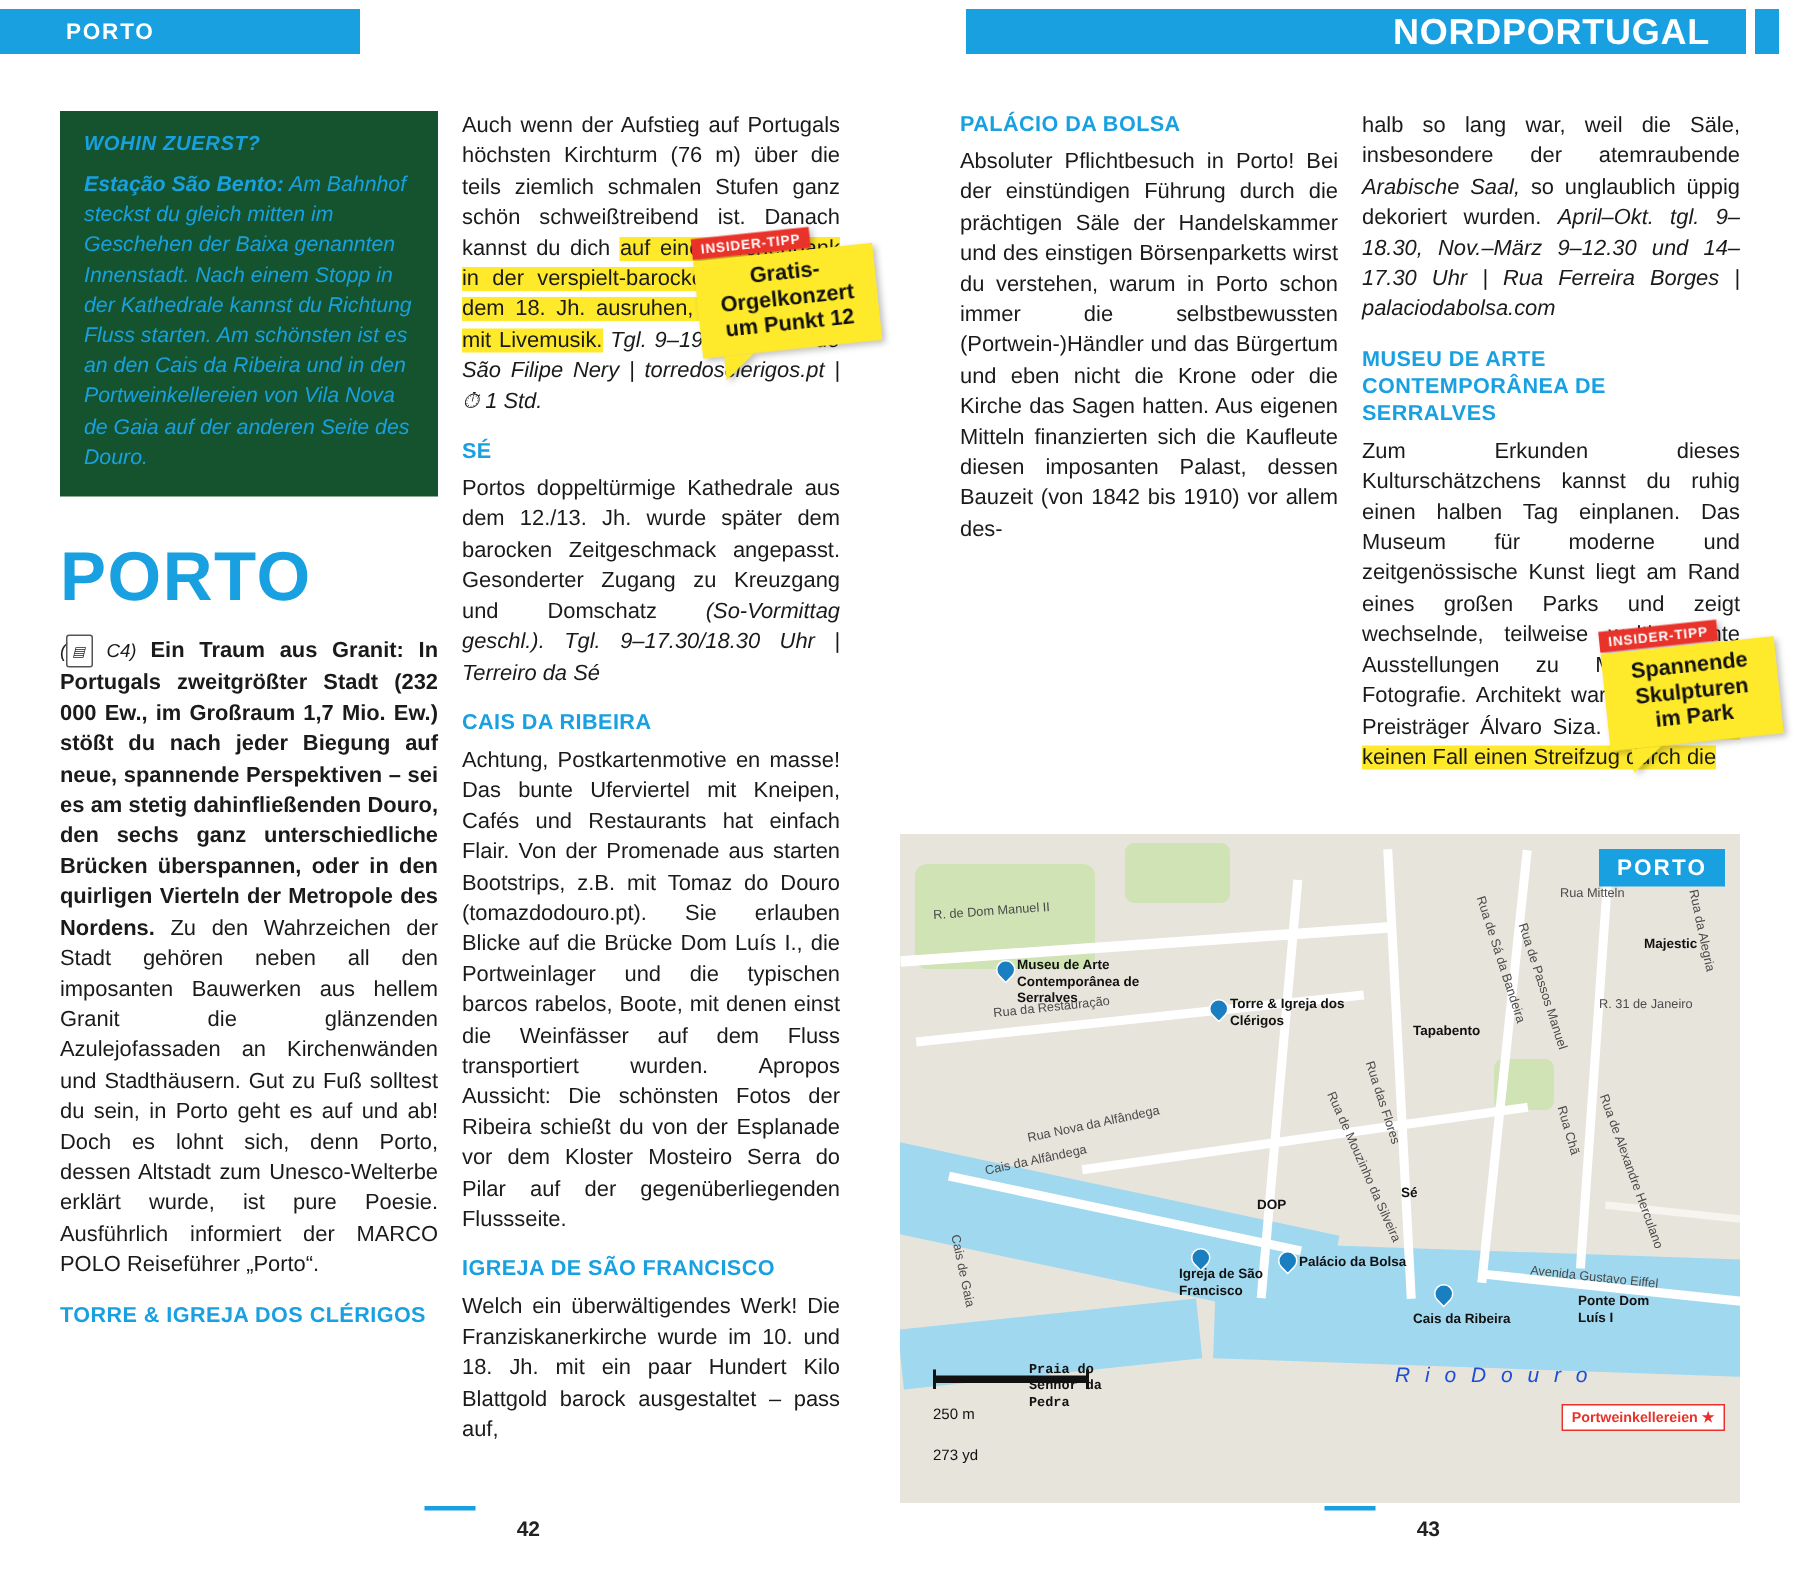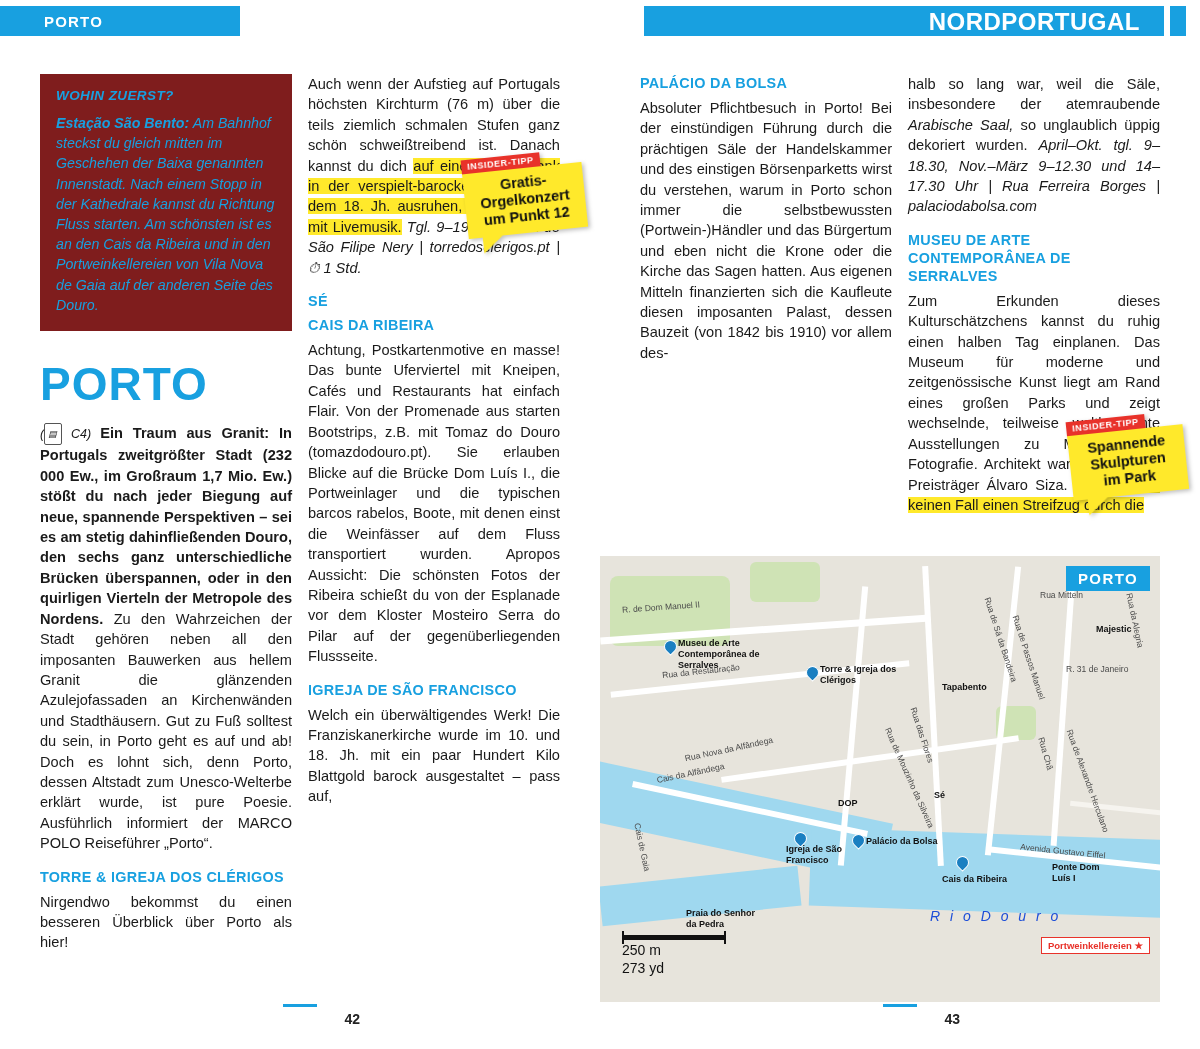--- a/index.html
+++ b/index.html
@@ -42,21 +42,21 @@
     line-height:20.4px;
     text-align:justify;
     hyphens:auto;
     -webkit-hyphens:auto;
   }
   .it { font-style:italic; }
   .bold { font-weight:700; }
 
   
   .wohin-box {
-    background:#7f1d1d;
+    background:#14532d;
     padding:14px 16px 16px 16px;
     width:252px;
   }
   .wohin-title {
     color:#18a0e0; font-size:13.5px; font-weight:800; font-style:italic;
     letter-spacing:0.4px; margin-bottom:10px;
   }
   .wohin-text {
     color:#18a0e0; font-size:14.2px; line-height:20.2px; font-style:italic;
   }
@@ -137,21 +137,21 @@
   .pin {
     position:absolute; width:13px; height:13px; border-radius:50% 50% 50% 0;
     background:#1a7fc1; transform:rotate(-45deg); border:1.5px solid #fff;
   }
   .scale-bar { position:absolute; left:22px; bottom:26px; }
   .scale-line { width:104px; height:5px; background:#111; position:relative; }
   .scale-line:before,.scale-line:after{
     content:""; position:absolute; top:-4px; width:2px; height:13px; background:#111;
   }
   .scale-line:before{left:0;} .scale-line:after{right:0;}
-  .scale-txt { font-size:14px; color:#111; margin-top:2px; }
+  .scale-txt { font-size:10px; color:#111; margin-top:16px; }
   .portwein-box {
     position:absolute; right:10px; bottom:48px; background:#fff;
     border:1.5px solid #e8322a; color:#e8322a; font-size:9.5px; font-weight:800;
     padding:2px 6px;
   }
 
   
   .folio { position:absolute; bottom:22px; text-align:right; width:120px; }
   .folio .rule { width:34px; height:3px; background:#18a0e0; margin:0 auto 4px auto; }
   .folio .num { font-size:14px; font-weight:700; color:#222; }
@@ -180,27 +180,27 @@
     </div>
 
     <div class="porto-title">PORTO</div>
 
     <p class="body">
       <span class="coord">(<span class="pill">▤</span> <span>C4</span>) </span><span class="bold">Ein Traum aus Granit: In Portugals zweitgrößter Stadt (232 000 Ew., im Großraum 1,7 Mio. Ew.) stößt du nach jeder Biegung auf neue, spannende Perspektiven – sei es am stetig dahinfließenden Douro, den sechs ganz unterschiedliche Brücken überspannen, oder in den quirligen Vierteln der Metropole des Nordens.</span><span> Zu den Wahrzeichen der Stadt gehören neben all den imposanten Bauwerken aus hellem Granit die glänzenden Azulejofassaden an Kirchenwänden und Stadthäusern. Gut zu Fuß solltest du sein, in Porto geht es auf und ab! Doch es lohnt sich, denn Porto, dessen Altstadt zum Unesco-Welterbe erklärt wurde, ist pure Poesie. Ausführlich informiert der MARCO POLO Reiseführer „Porto“.</span>
     </p>
 
 
     <h3 class="poi">TORRE &amp; IGREJA DOS CLÉRIGOS</h3>
-    <p class="body">Nirgendwo bekommst du einen besseren Überblick über Porto als hier!</p>
   </div>
 
   <div class="col c2">
     <p class="body"><span>Auch wenn der Aufstieg auf Portugals höchsten Kirchturm (76 m) über die teils ziemlich schmalen Stufen ganz schön schweißtreibend ist. Danach kannst du dich </span><span class="hl">auf einer Kirchenbank in der verspielt-barocken Kirche aus dem 18. Jh. ausruhen, mittags sogar mit Livemusik.</span><span class="it"> Tgl. 9–19 Uhr | Rua de São Filipe Nery | torredosclerigos.pt | ⏱ 1 Std.</span></p>
 
     <h3 class="poi">SÉ</h3>
+    <p class="body"><span>Portos doppeltürmige Kathedrale aus dem 12./13. Jh. wurde später dem barocken Zeitgeschmack angepasst. Gesonderter Zugang zu Kreuzgang und Domschatz </span><span class="it">(So-Vormittag geschl.). Tgl. 9–17.30/18.30 Uhr | Terreiro da Sé</span></p>
 
     <h3 class="poi">CAIS DA RIBEIRA</h3>
     <p class="body">Achtung, Postkartenmotive en masse! Das bunte Uferviertel mit Kneipen, Cafés und Restaurants hat einfach Flair. Von der Promenade aus starten Bootstrips, z.B. mit Tomaz do Douro (tomazdodouro.pt). Sie erlauben Blicke auf die Brücke Dom Luís I., die Portweinlager und die typischen barcos rabelos, Boote, mit denen einst die Weinfässer auf dem Fluss transportiert wurden. Apropos Aussicht: Die schönsten Fotos der Ribeira schießt du von der Esplanade vor dem Kloster Mosteiro Serra do Pilar auf der gegenüberliegenden Flussseite.</p>
 
     <h3 class="poi">IGREJA DE SÃO FRANCISCO</h3>
     <p class="body">Welch ein überwältigendes Werk! Die Franziskanerkirche wurde im 10. und 18. Jh. mit ein paar Hundert Kilo Blattgold barock ausgestaltet – pass auf,</p>
   </div>
 
   <div class="col c3">
 
@@ -281,21 +281,21 @@
 
     <div class="pin" style="left:194px;top:276px;"></div>
     <div class="poi-label" style="left:186px;top:288px;white-space:normal;width:80px;">Igreja de São Francisco</div>
 
     <div class="pin" style="left:252px;top:278px;"></div>
     <div class="poi-label" style="left:266px;top:280px;">Palácio da Bolsa</div>
 
     <div class="pin" style="left:356px;top:300px;"></div>
     <div class="poi-label" style="left:342px;top:318px;">Cais da Ribeira</div>
 
-    <div class="poi-label" style="left:86px;top:352px;white-space:normal;width:80px;">Praia do Senhor da Pedra</div>
+    <div class="poi-label" style="left:86px;top:352px;white-space:normal;width:80px;font-family:Liberation Mono, monospace;">Praia do Senhor da Pedra</div>
     <div class="poi-label" style="left:452px;top:306px;white-space:normal;width:54px;">Ponte Dom Luís I</div>
 
     <div class="maptxt" style="left:330px;top:352px;font-size:14px;letter-spacing:3px;color:#1d4ed8;font-style:italic;">R i o   D o u r o</div>
 
     <div class="portwein-box">Portweinkellereien ★</div>
 
     <div class="scale-bar">
       <div class="scale-line"></div>
       <div class="scale-txt">250 m</div>
       <div class="scale-txt">273 yd</div>

